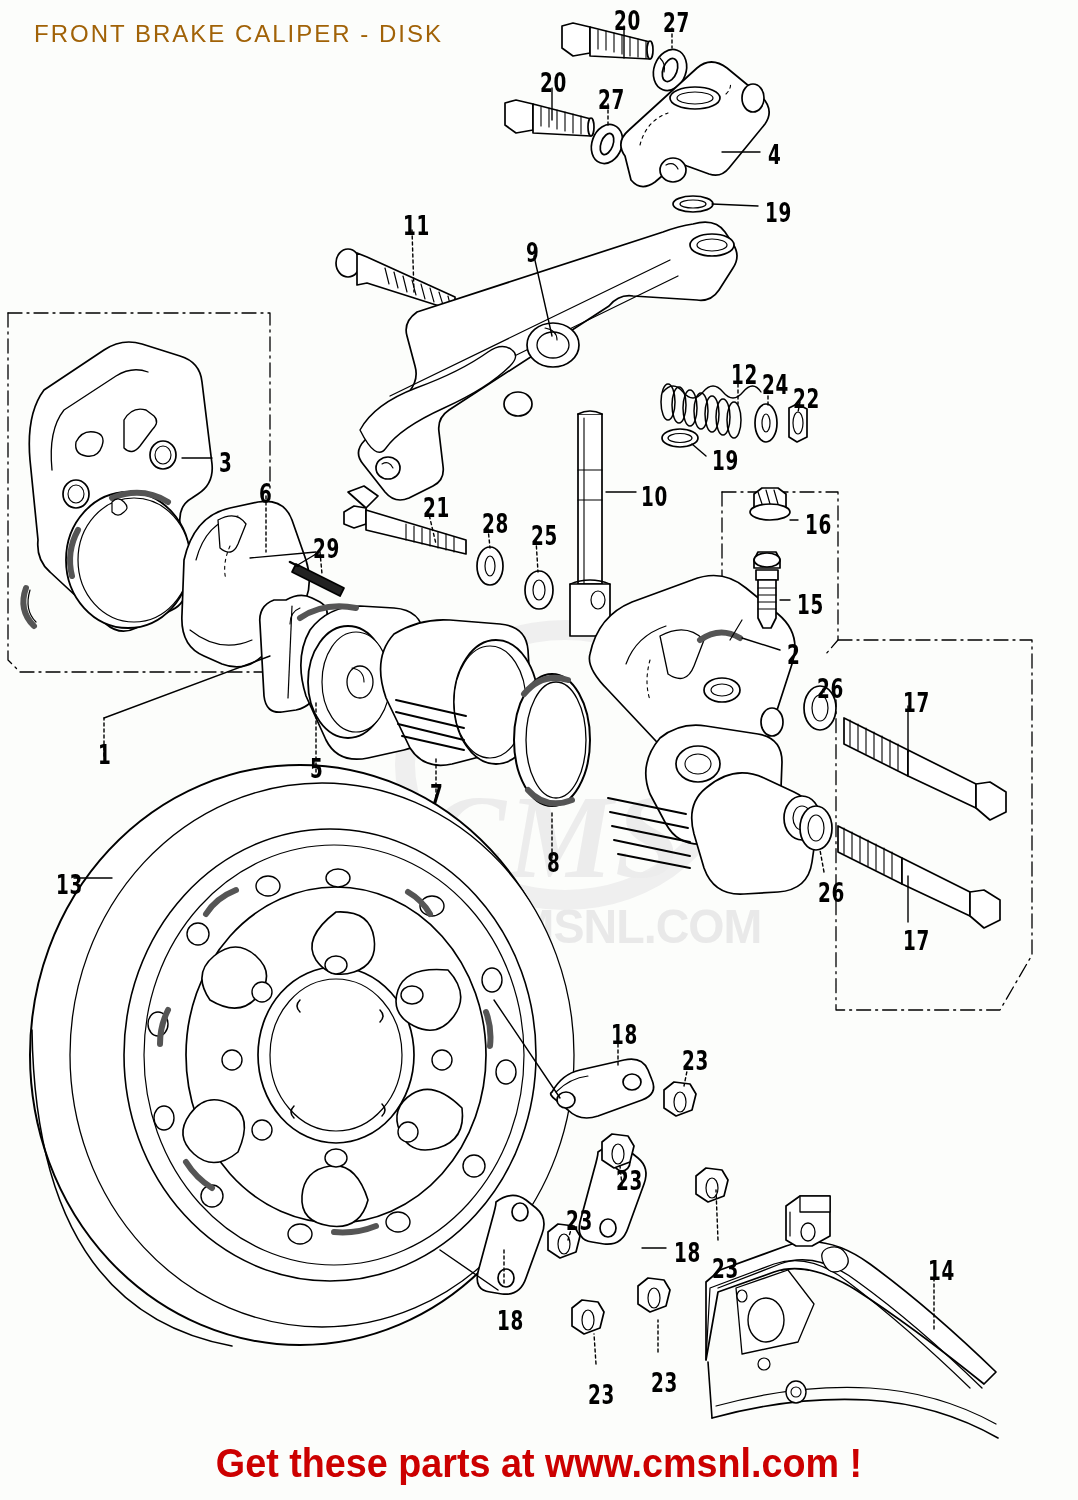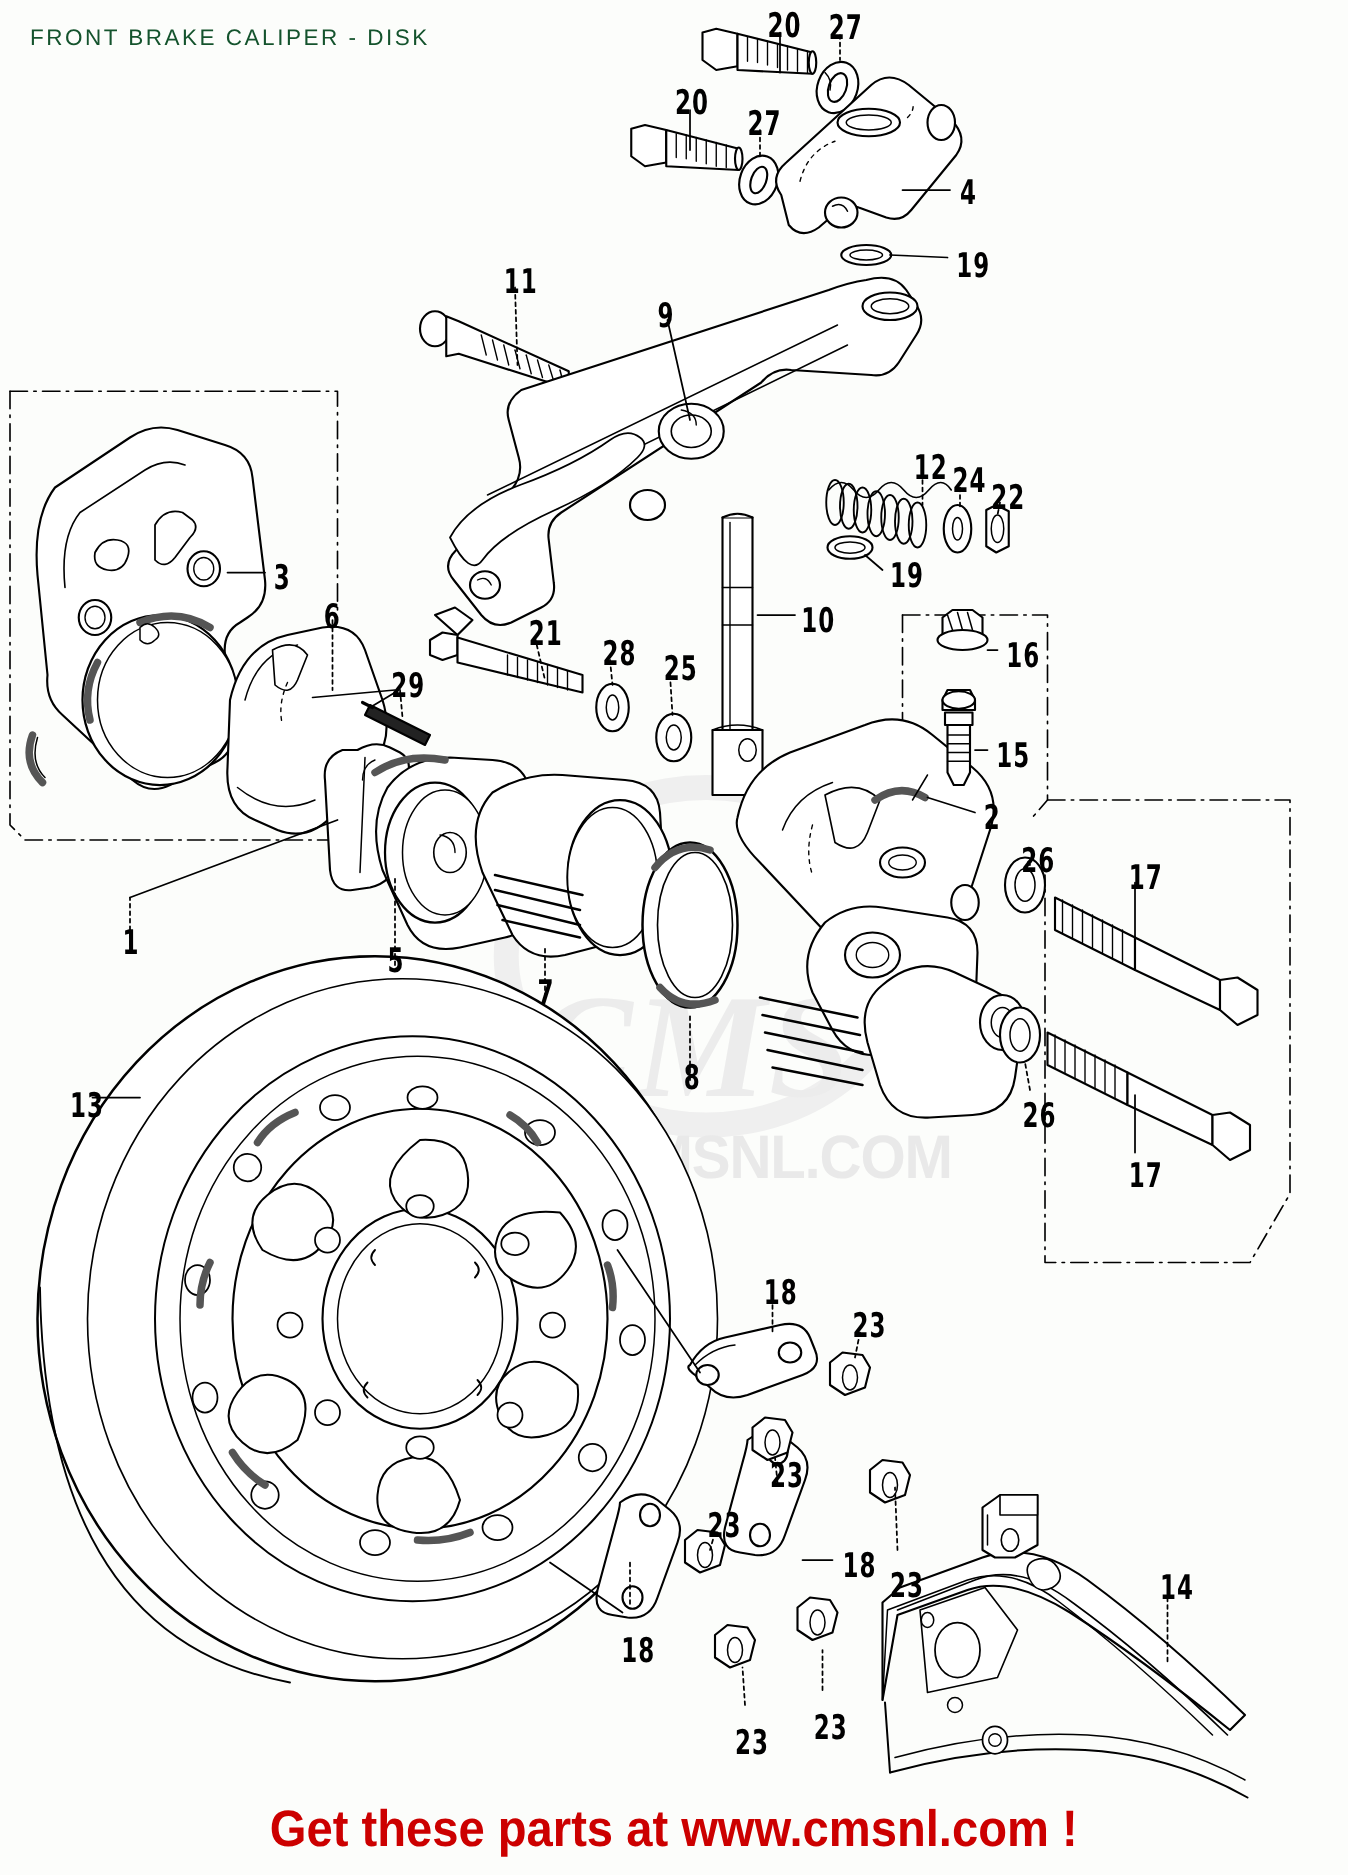--- a/index.html
+++ b/index.html
@@ -3,22 +3,22 @@
 <meta charset="utf-8">
 <style>
   html,body{margin:0;padding:0;background:#fcfdfb;}
   body{
     width:1078px;height:1500px;position:relative;overflow:hidden;
     font-family:"Liberation Sans",sans-serif;
     background:#fcfdfb;
   }
 
   .title{
-    position:absolute;left:24px;top:20px;
-    font-size:18px;letter-spacing:2.0px;color:#14532d;
+    position:absolute;left:34px;top:20px;
+    font-size:24px;letter-spacing:2.0px;color:#a16207;
     font-family:"Liberation Sans",sans-serif;white-space:nowrap;
   }
 
   .footer{
     position:absolute;left:0;top:1440px;width:1078px;text-align:center;
     color:#cc0000;font-size:41px;font-weight:bold;
     font-family:"Liberation Sans Narrow","Liberation Sans",sans-serif;
     transform:scaleX(0.92);transform-origin:center;
     white-space:nowrap;
   }

